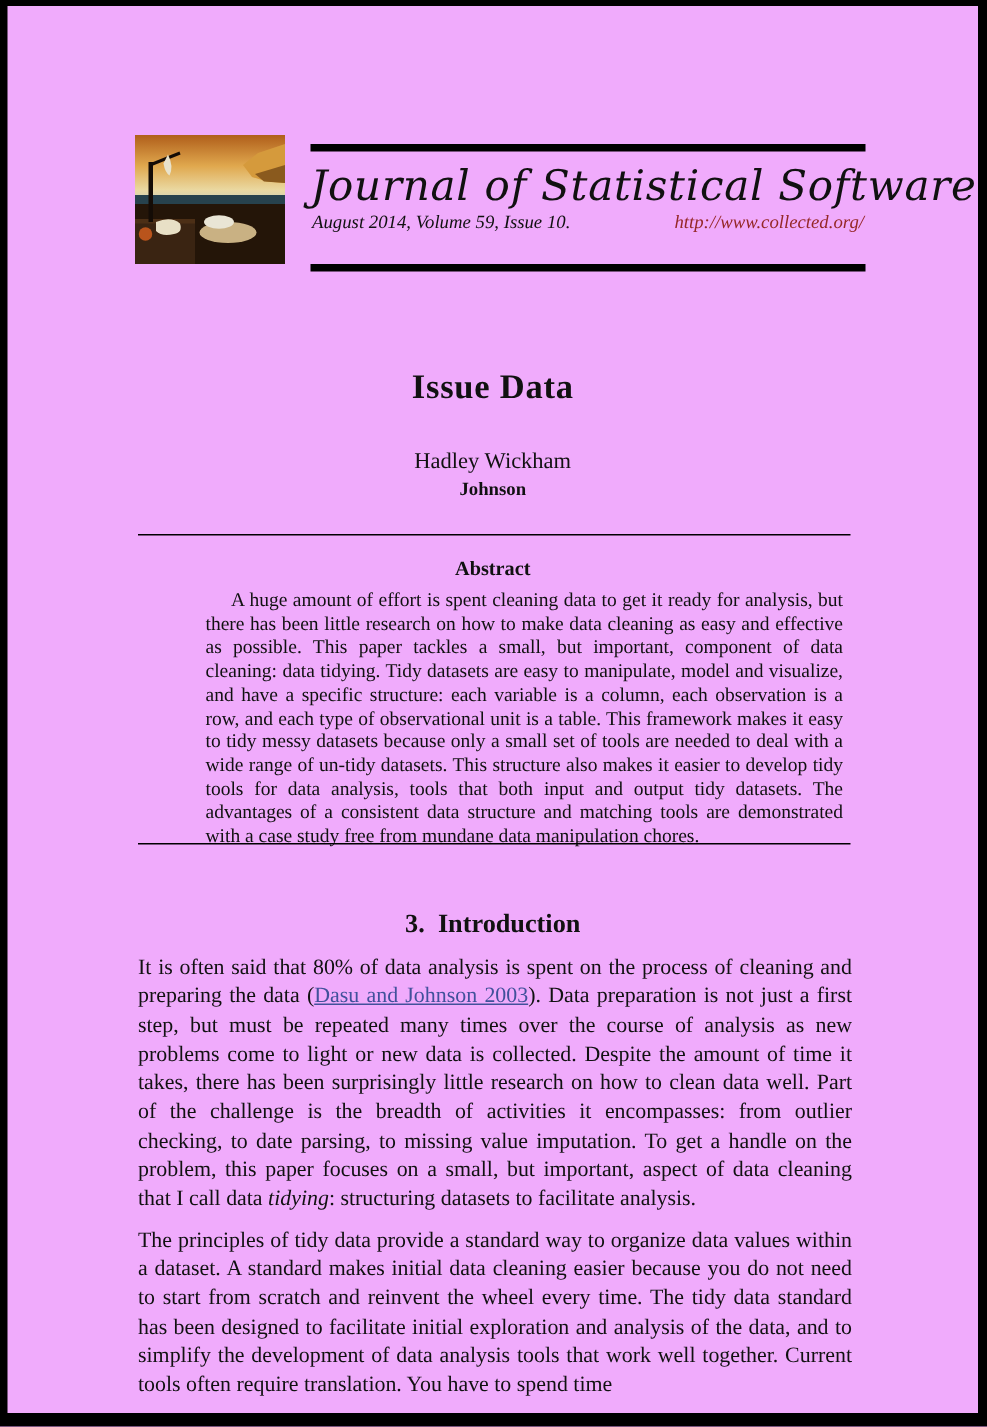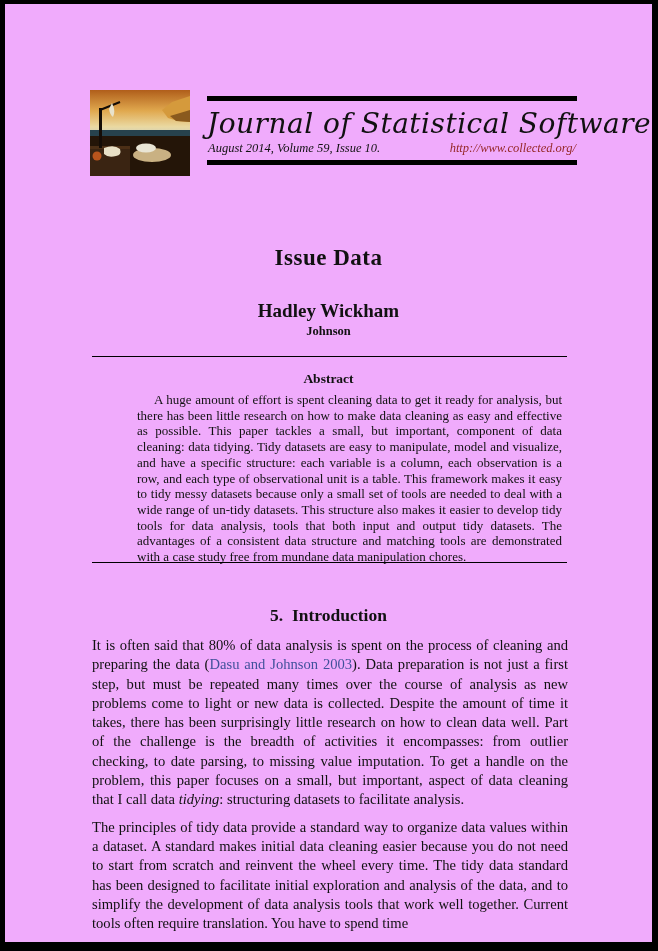--- a/index.html
+++ b/index.html
@@ -35,34 +35,34 @@
     font-family:"DejaVu Serif",serif;
     font-style:italic;
     font-size:28px;
     letter-spacing:0.5px;
     padding:6px 0 1px 0;
     white-space:nowrap;
   }
   .mast-meta{
     display:flex;justify-content:space-between;align-items:baseline;
     font-style:italic;font-size:12.5px;
-    padding:0 1px 4px 1px;
+    padding:0 1px 20px 1px;
   }
   .mast-url{color:var(--url-red);text-decoration:none;cursor:pointer;}
   
   .article-title{
     position:absolute;top:241px;left:0;right:0;
     text-align:center;
     font-size:23px;font-weight:bold;
     letter-spacing:0.5px;
   }
   .author-block{
     position:absolute;top:296px;left:0;right:0;text-align:center;
   }
-  .author-name{font-size:19px;font-weight:bold;}
+  .author-name{font-size:15px;font-weight:normal;}
   .author-affil{font-size:12.5px;font-weight:bold;margin-top:2px;}
   
   .rule{
     position:absolute;left:87px;width:475px;height:1px;background:#000;
   }
   .rule-abs-top{top:352px;}
   .rule-abs-bottom{top:558px;}
   .abstract-heading{
     position:absolute;top:367px;left:0;right:0;text-align:center;
     font-size:13.5px;font-weight:bold;
@@ -83,21 +83,21 @@
   }
   .intro{
     position:absolute;left:87px;top:632px;width:476px;
     font-size:14.6px;line-height:19.3px;
     text-align:justify;
   }
   .intro p{margin:0;}
   .intro p + p{margin-top:8px;}
   
   .seg-italic{font-style:italic;}
-  .seg-link{color:var(--link-blue);cursor:pointer;}
+  .seg-link{color:var(--link-blue);cursor:pointer;text-decoration:underline;}
   .seg-sans{font-family:"Liberation Sans",sans-serif;}
 </style>
 </head>
 <body>
 
 <div class="page">
 
   <svg class="logo" viewBox="0 0 100 86" xmlns="http://www.w3.org/2000/svg" aria-hidden="true">
     <defs>
       <linearGradient id="sky" x1="0" y1="0" x2="0" y2="1">
@@ -137,19 +137,19 @@
   <div class="author-block">
     <div class="author-name">Hadley Wickham</div>
     <div class="author-affil">Johnson</div>
   </div>
 
   <div class="rule rule-abs-top"></div>
   <div class="abstract-heading">Abstract</div>
   <div class="abstract-text">A huge amount of effort is spent cleaning data to get it ready for analysis, but there has been little research on how to make data cleaning as easy and effective as possible. This paper tackles a small, but important, component of data cleaning: data tidying. Tidy datasets are easy to manipulate, model and visualize, and have a specific structure: each variable is a column, each observation is a row, and each type of observational unit is a table. This framework makes it easy to tidy messy datasets because only a small set of tools are needed to deal with a wide range of un-tidy datasets. This structure also makes it easier to develop tidy tools for data analysis, tools that both input and output tidy datasets. The advantages of a consistent data structure and matching tools are demonstrated with a case study free from mundane data manipulation chores.</div>
   <div class="rule rule-abs-bottom"></div>
 
-  <div class="section-heading">5. Introduction</div>
+  <div class="section-heading">3. Introduction</div>
   <div class="intro">
     <p><span>It is often said that 80% of data analysis is spent on the process of cleaning and preparing the data (</span><span class="seg-link">Dasu and Johnson 2003</span><span>). Data preparation is not just a first step, but must be repeated many times over the course of analysis as new problems come to light or new data is collected. Despite the amount of time it takes, there has been surprisingly little research on how to clean data well. Part of the challenge is the breadth of activities it encompasses: from outlier checking, to date parsing, to missing value imputation. To get a handle on the problem, this paper focuses on a small, but important, aspect of data cleaning that I call data </span><span class="seg-italic">tidying</span><span>: structuring datasets to facilitate analysis.</span></p>
     <p>The principles of tidy data provide a standard way to organize data values within a dataset. A standard makes initial data cleaning easier because you do not need to start from scratch and reinvent the wheel every time. The tidy data standard has been designed to facilitate initial exploration and analysis of the data, and to simplify the development of data analysis tools that work well together. Current tools often require translation. You have to spend time</p>
   </div>
 
 </div>
 
 </body></html>

